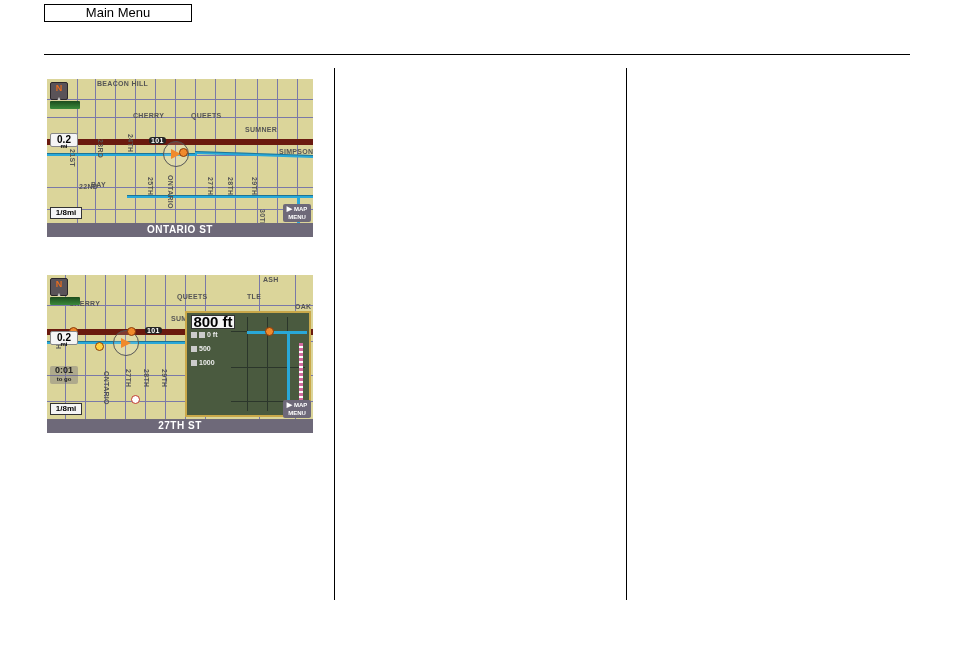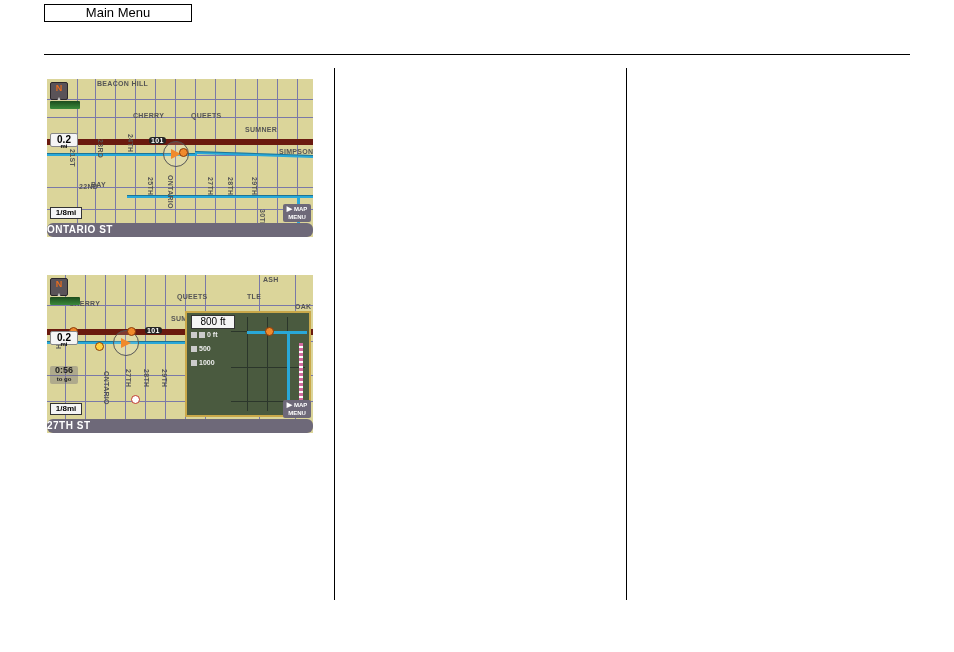--- a/index.html
+++ b/index.html
@@ -30,22 +30,22 @@
 
   .map-bg { position: absolute; inset: 0; background: #dbd59a; }
   .road-v { position: absolute; width: 1px; background: #7a79a8; top: 0; bottom: 0; }
   .road-h { position: absolute; height: 1px; background: #7a79a8; left: 0; right: 0; }
   .hwy-h { position: absolute; height: 6px; background: #6a1a0f; left: 0; right: 0; }
 
   .route { position: absolute; height: 3px; background: #29a8d8; border-top:1px solid rgba(0,0,0,0.3); }
   .route-v { position: absolute; width: 3px; background: #29a8d8; }
 
   .street-band { position: absolute; left: 0; right: 0; bottom: 0; height: 14px;
-                 background: #6e6979; color: #fff; font-size: 10px; 
-                 line-height: 14px; font-weight: bold; letter-spacing: 0.5px; border-radius: 6px; }
+                 background: #6e6979; color: #fff; font-size: 10px; text-align: center;
+                 line-height: 14px; font-weight: bold; letter-spacing: 0.5px; }
 
   .title-band { position: absolute; left: 0; right: 86px; top: 0; height: 16px;
                 background: rgba(110,105,121,0.7); color: #fff; font-size: 11px;
                 text-align: center; line-height: 16px; font-weight: bold; letter-spacing: 0.5px; }
 
   .map-menu-btn { position: absolute; right: 2px; bottom: 15px; width: 28px; height: 18px;
                   background: #6e6979; color: #fff; font-size: 6px; text-align: center;
                   line-height: 8px; padding-top: 1px; border-radius: 2px;
                   font-weight: bold; }
 
@@ -82,21 +82,21 @@
   .vehicle-tri { position: absolute; width: 0; height: 0; border-left: 5px solid transparent;
                  border-right: 5px solid transparent; border-bottom: 10px solid #f08a2c;
                  transform: rotate(90deg); }
 
   .label-sm { position: absolute; font-size: 7px; color: #555; font-weight: bold; letter-spacing:0.3px; }
 
   
   .guide-panel { position: absolute; top: 36px; left: 138px; width: 126px; height: 106px;
                  background: #4a5a3f; border: 2px solid #c9a84a; }
   .guide-dist { position: absolute; top: 2px; left: 4px; width: 44px; height: 14px;
-                background: #f5f5f5; border: 1px solid #333; font-size: 10px; font-weight: normal;
+                background: #f5f5f5; border: 1px solid #333; font-size: 15px; font-weight: bold;
                 text-align: center; line-height: 12px; }
   .guide-scale { position: absolute; top: 18px; left: 4px; width: 36px; }
   .guide-scale-row { display: flex; align-items: center; margin-bottom: 7px; }
   .guide-tick { width: 6px; height: 6px; background: #ccc; margin-right: 2px; }
   .guide-num { font-size: 7px; color: #eee; font-weight: bold; }
   .guide-grid-v { position: absolute; width: 1px; background: #2b362b; top: 4px; bottom: 4px; }
   .guide-grid-h { position: absolute; height: 1px; background: #2b362b; left: 44px; right: 4px; }
   .guide-route-h { position: absolute; height: 3px; background: #29a8d8; }
   .guide-route-v { position: absolute; width: 3px; background: #29a8d8; }
   .guide-dest-progress { position: absolute; width: 4px; background: repeating-linear-gradient(
@@ -262,21 +262,21 @@
 
   <div class="compass">
     <span>N</span><br><span style="font-size:5px;color:#ccc">▲</span>
   </div>
   <div class="gps-chip"></div>
   <div class="dist-chip" style="top:56px">
     <span>0.2</span>
     <span class="dist-unit">mi</span>
   </div>
   <div class="togo-chip">
-    <span>0:56</span>
+    <span>0:01</span>
     <span class="togo-sub">to go</span>
   </div>
   <div class="scale-chip">1/8mi</div>
   <div class="street-band">27TH ST</div>
   <div class="map-menu-btn">
     <span style="font-size:7px">▶ </span><span>MAP MENU</span>
   </div>
 </div>
 
 </body></html>

